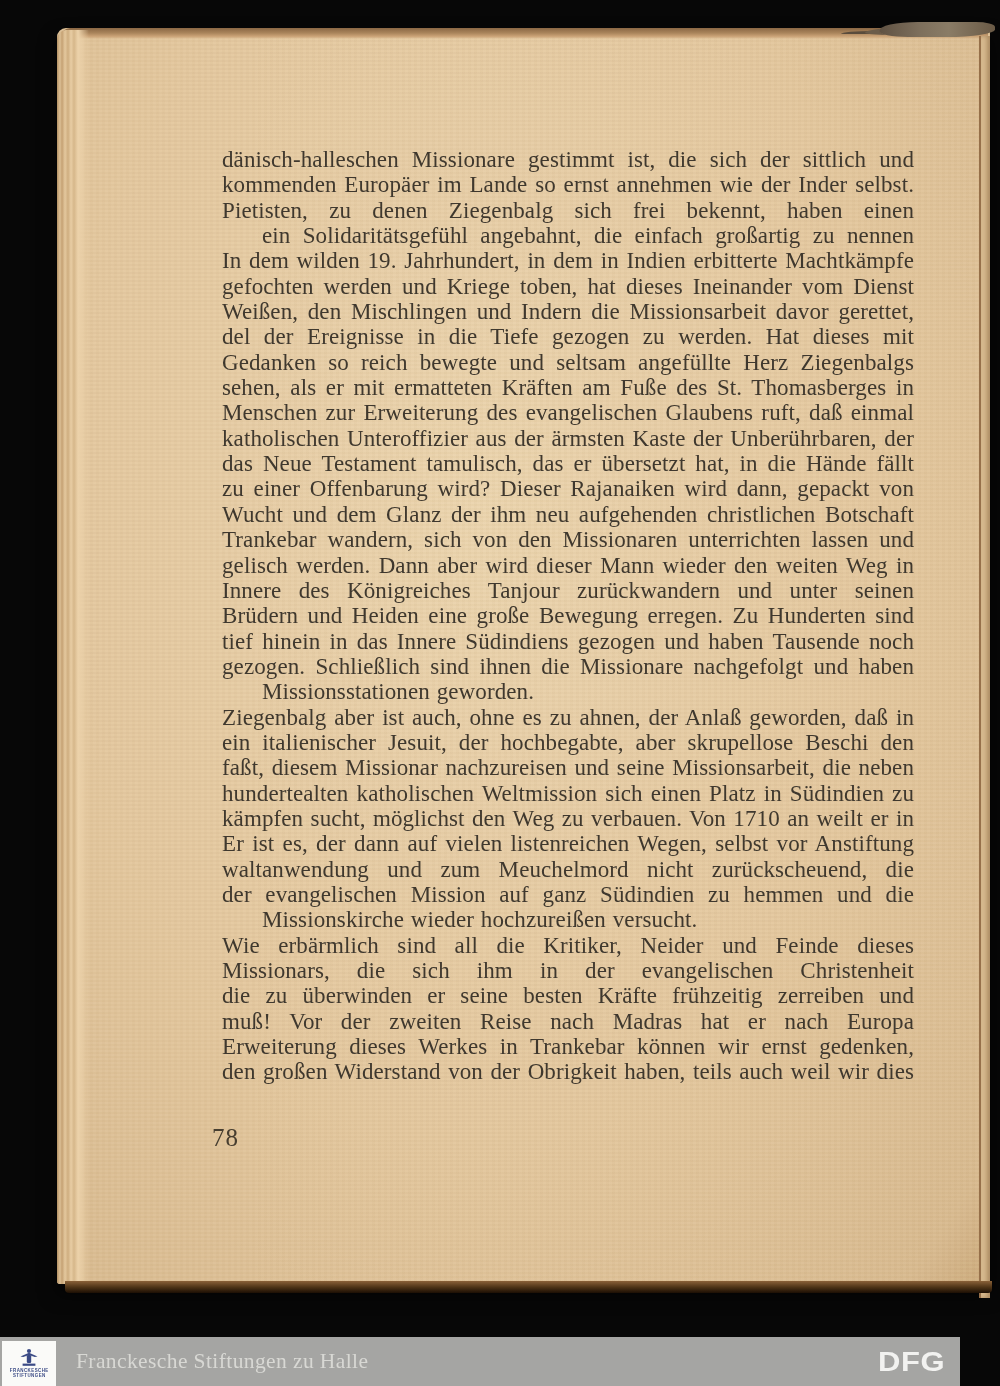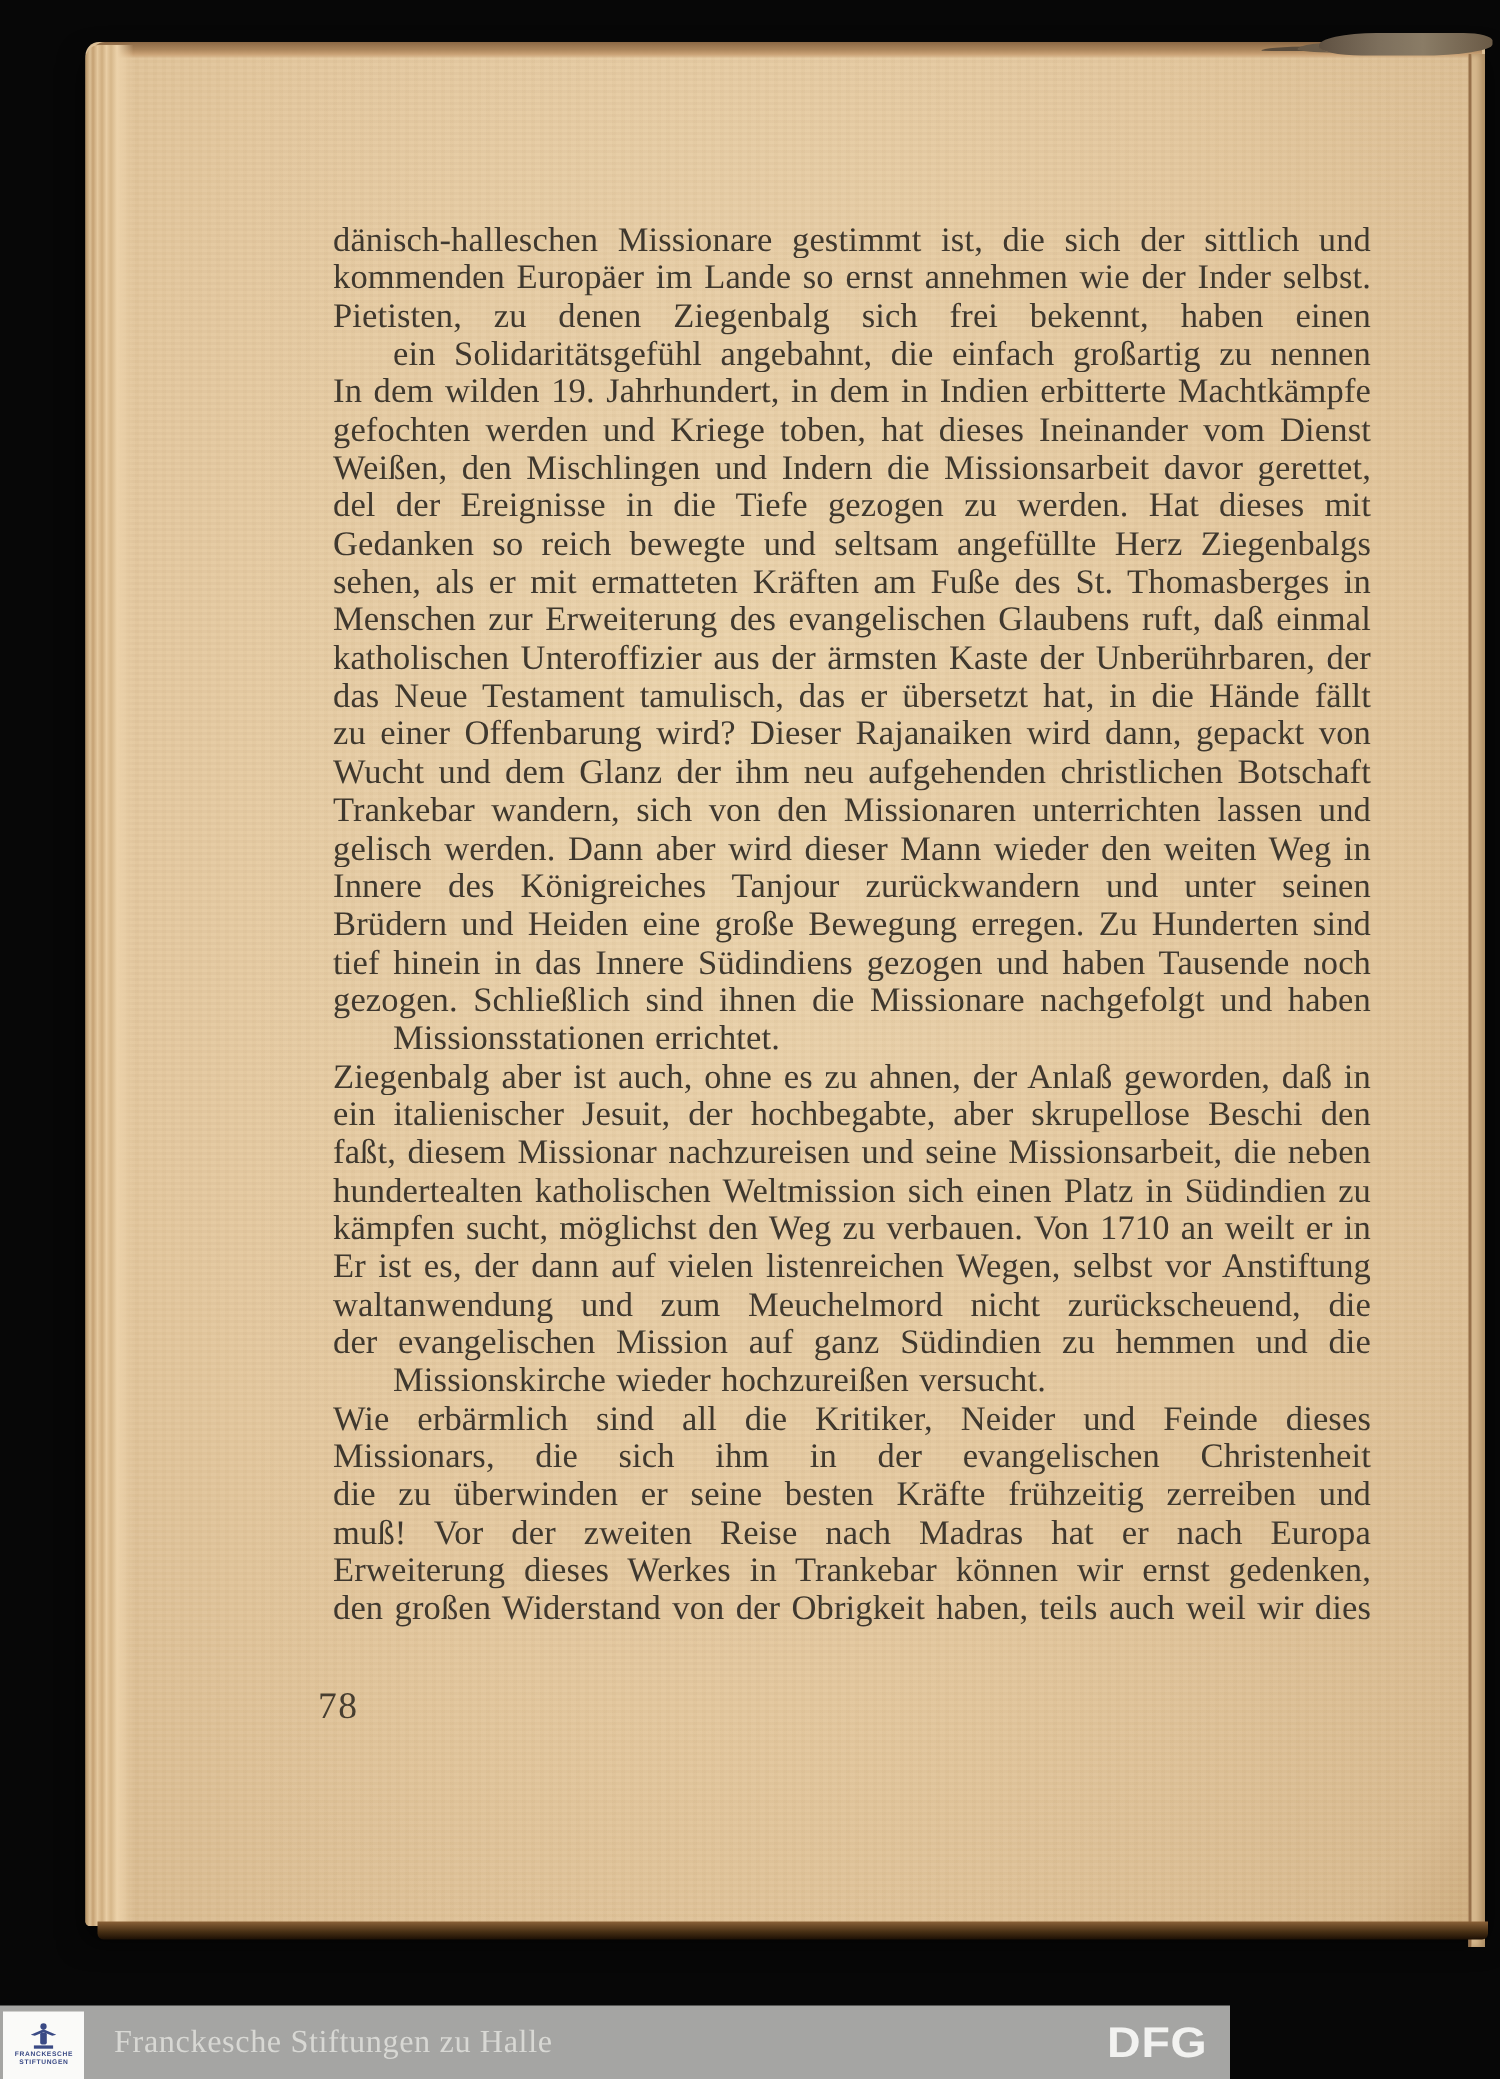--- a/index.html
+++ b/index.html
@@ -61,21 +61,21 @@
     text-align:justify;text-align-last:justify;word-spacing:1px;
     letter-spacing:0.1px;
   }
   .line.endline{text-align-last:left;margin-left:40px;}
   .page-number{
     position:absolute;left:155px;top:1096px;
     font-size:25px;color:#473e30;letter-spacing:1px;
   }
   
   .viewer-footer{
-    position:absolute;left:0;top:1337px;width:820px;height:49px;
+    position:absolute;left:0;top:1337px;width:960px;height:49px;
     background:#a5a5a3;
   }
   .fs-logo-box{
     position:absolute;left:2px;top:4px;width:54px;height:45px;
     background:#fafaf8;
     display:flex;flex-direction:column;align-items:center;justify-content:center;
     gap:1px;
   }
   .fs-logo-icon{display:block;margin-top:1px;}
   .fs-logo-text{
@@ -121,21 +121,21 @@
       <div class="line">katholischen Unteroffizier aus der ärmsten Kaste der Unberührbaren, der Parias,</div>
       <div class="line">das Neue Testament tamulisch, das er übersetzt hat, in die Hände fällt und ihm</div>
       <div class="line">zu einer Offenbarung wird? Dieser Rajanaiken wird dann, gepackt von der</div>
       <div class="line">Wucht und dem Glanz der ihm neu aufgehenden christlichen Botschaft nach</div>
       <div class="line">Trankebar wandern, sich von den Missionaren unterrichten lassen und evan-</div>
       <div class="line">gelisch werden. Dann aber wird dieser Mann wieder den weiten Weg in das</div>
       <div class="line">Innere des Königreiches Tanjour zurückwandern und unter seinen katholischen</div>
       <div class="line">Brüdern und Heiden eine große Bewegung erregen. Zu Hunderten sind sie dann</div>
       <div class="line">tief hinein in das Innere Südindiens gezogen und haben Tausende noch nach sich</div>
       <div class="line">gezogen. Schließlich sind ihnen die Missionare nachgefolgt und haben im Inland</div>
-      <div class="line endline">Missionsstationen errichtet.</div>
+      <div class="line endline">Missionsstationen geworden.</div>
       <div class="line">Ziegenbalg aber ist auch, ohne es zu ahnen, der Anlaß geworden, daß in Florenz</div>
       <div class="line">ein italienischer Jesuit, der hochbegabte, aber skrupellose Beschi den Vorsatz</div>
       <div class="line">faßt, diesem Missionar nachzureisen und seine Missionsarbeit, die neben der jahr-</div>
       <div class="line">hundertealten katholischen Weltmission sich einen Platz in Südindien zu er-</div>
       <div class="line">kämpfen sucht, möglichst den Weg zu verbauen. Von 1710 an weilt er in Indien.</div>
       <div class="line">Er ist es, der dann auf vielen listenreichen Wegen, selbst vor Anstiftung zu Ge-</div>
       <div class="line">waltanwendung und zum Meuchelmord nicht zurückscheuend, die Ausdehnung</div>
       <div class="line">der evangelischen Mission auf ganz Südindien zu hemmen und die katholische</div>
       <div class="line endline">Missionskirche wieder hochzureißen versucht.</div>
       <div class="line">Wie erbärmlich sind all die Kritiker, Neider und Feinde dieses überragenden</div>

